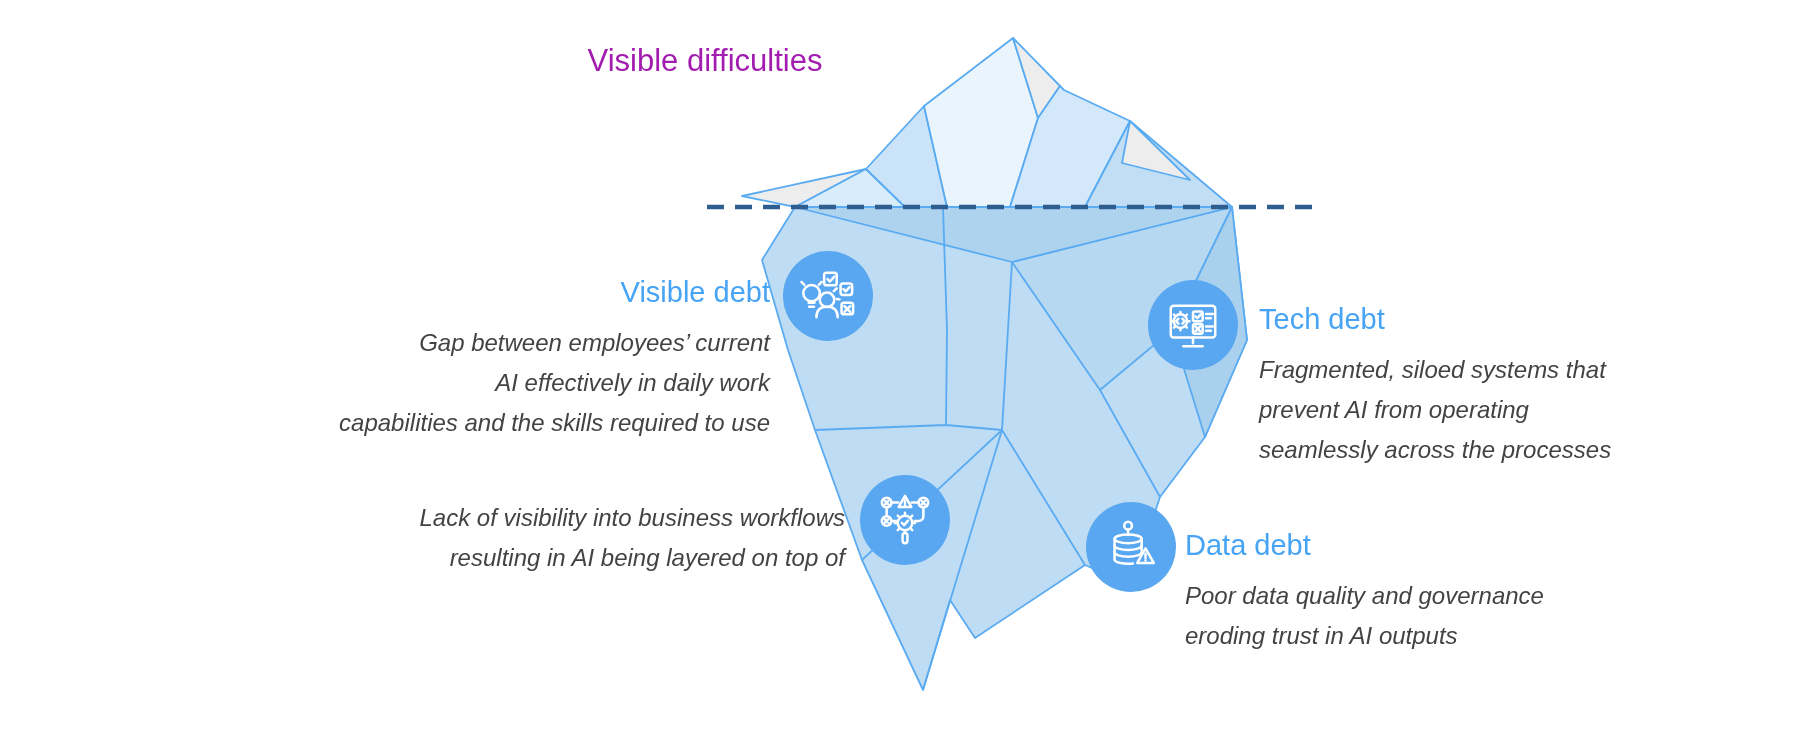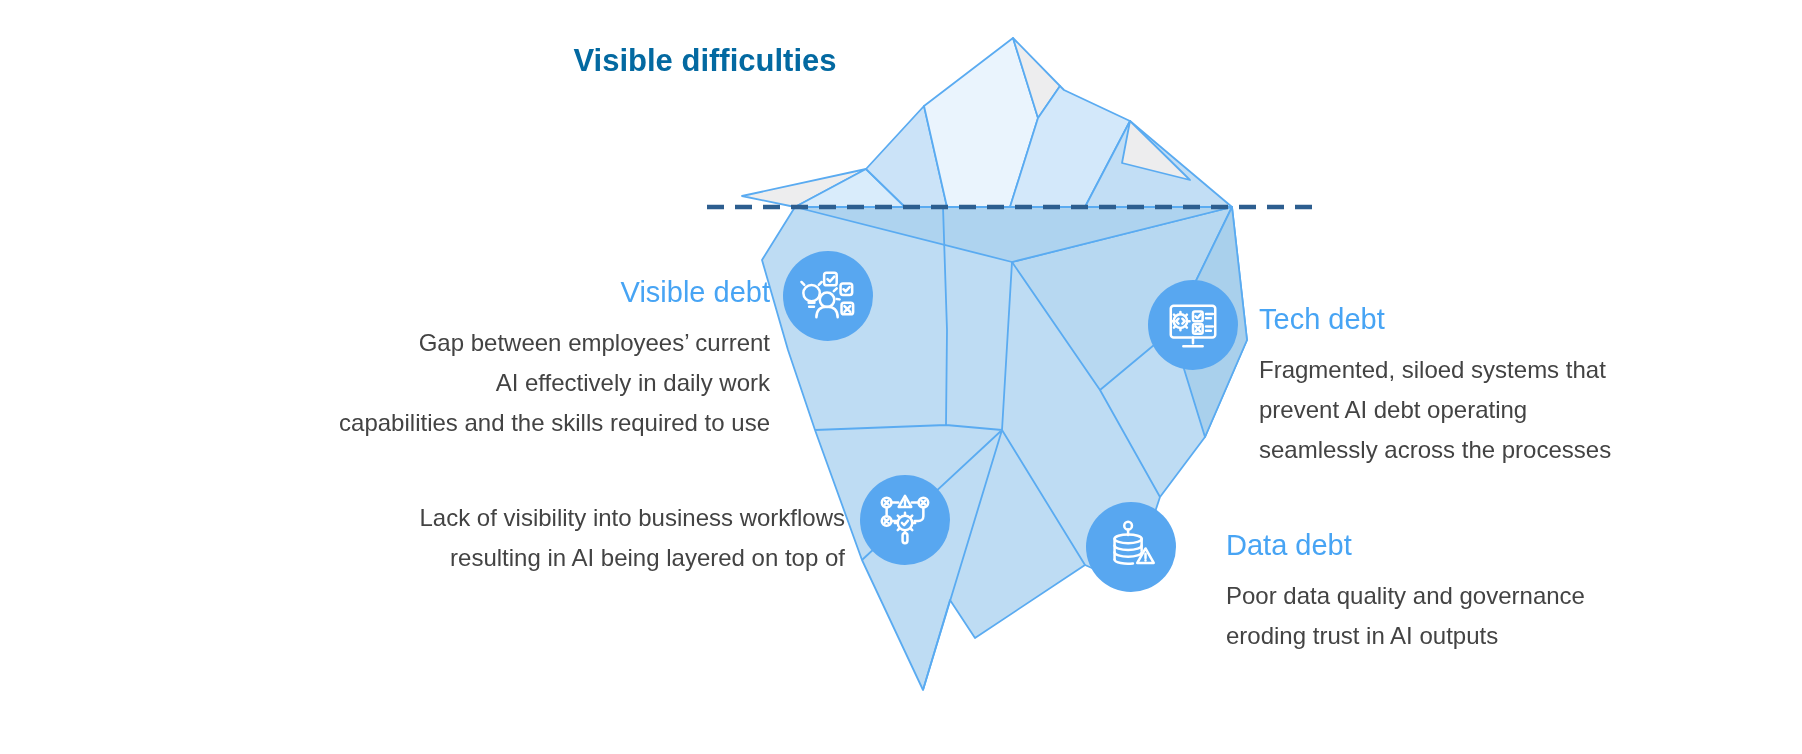--- a/index.html
+++ b/index.html
@@ -1,39 +1,39 @@
 <!DOCTYPE html>
 <html><head>
 <meta charset="utf-8">
 <style>
   html,body{margin:0;padding:0;background:#ffffff;font-family:"Liberation Sans",sans-serif;}
   .canvas{position:relative;width:1802px;height:754px;background:#ffffff;overflow:hidden;}
   .stage-svg{position:absolute;left:0;top:0;width:1802px;height:754px;}
 
   .title{position:absolute;left:520px;top:40px;width:370px;text-align:center;
-         font-size:31px;line-height:42px;color:#0369a1;font-weight:bold;}
+         font-size:31px;line-height:42px;color:#a21caf;}
 
   .badge{position:absolute;width:90px;height:90px;border-radius:50%;background:#58a7f0;
          display:flex;align-items:center;justify-content:center;}
   .badge svg{width:58px;height:58px;stroke:#ffffff;fill:none;stroke-width:2.6;
              stroke-linecap:round;stroke-linejoin:round;}
   .badge-skills {left:783px;top:251px;}
   .badge-tech   {left:1148px;top:280px;}
   .badge-process{left:860px;top:475px;}
   .badge-data   {left:1086px;top:502px;}
 
   .callout{position:absolute;}
   .callout .label{font-size:29px;line-height:34px;color:#47a4f4;margin-bottom:14px;}
-  .callout .desc{font-size:24px;line-height:40px;color:#434343;}
+  .callout .desc{font-size:24px;line-height:40px;color:#434343;font-style:italic;}
   .align-right{text-align:right;}
   .align-left{text-align:left;}
   .callout-skills {left:280px;top:275px;width:490px;}
   .callout-tech   {left:1243px;top:302px;width:440px;margin-left:16px;}
   .callout-process{left:355px;top:498px;width:490px;}
-  .callout-data   {left:1226px;top:528px;width:460px;}
+  .callout-data   {left:1185px;top:528px;width:460px;}
 </style>
 </head>
 <body>
 
 <div class="canvas">
 
   <svg class="stage-svg" viewBox="0 0 1802 754">
     <g stroke="#5aabf1" stroke-width="1.8" stroke-linejoin="round">
 
       <path d="M795,207 L1232,207 L1247,340 L1205,437 L1160,497 L1131,585 L1085,565 L975,638 L950,600 L923,690 L862,560 L815,430 L788,350 L762,260 Z" fill="#bedcf3"></path>
@@ -129,21 +129,21 @@
       <div>Gap between employees’ current</div>
       <div>AI effectively in daily work</div>
       <div>capabilities and the skills required to use</div>
     </div>
   </div>
 
   <div class="callout callout-tech align-left">
     <div class="label">Tech debt</div>
     <div class="desc">
       <div>Fragmented, siloed systems that</div>
-      <div>prevent AI debt operating</div>
+      <div>prevent AI from operating</div>
       <div>seamlessly across the processes</div>
     </div>
   </div>
 
   <div class="callout callout-process align-right">
     <div class="desc">
       <div>Lack of visibility into business workflows</div>
       <div>resulting in AI being layered on top of</div>
     </div>
   </div>

